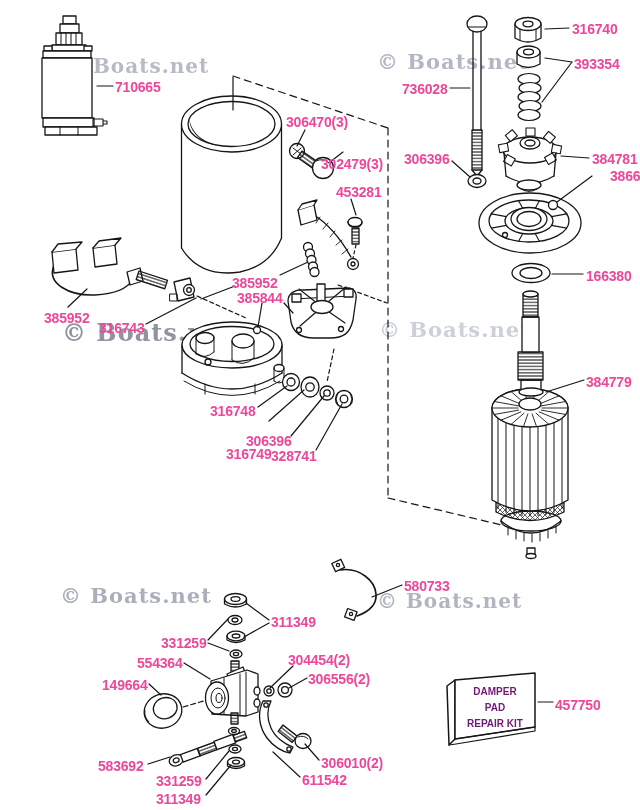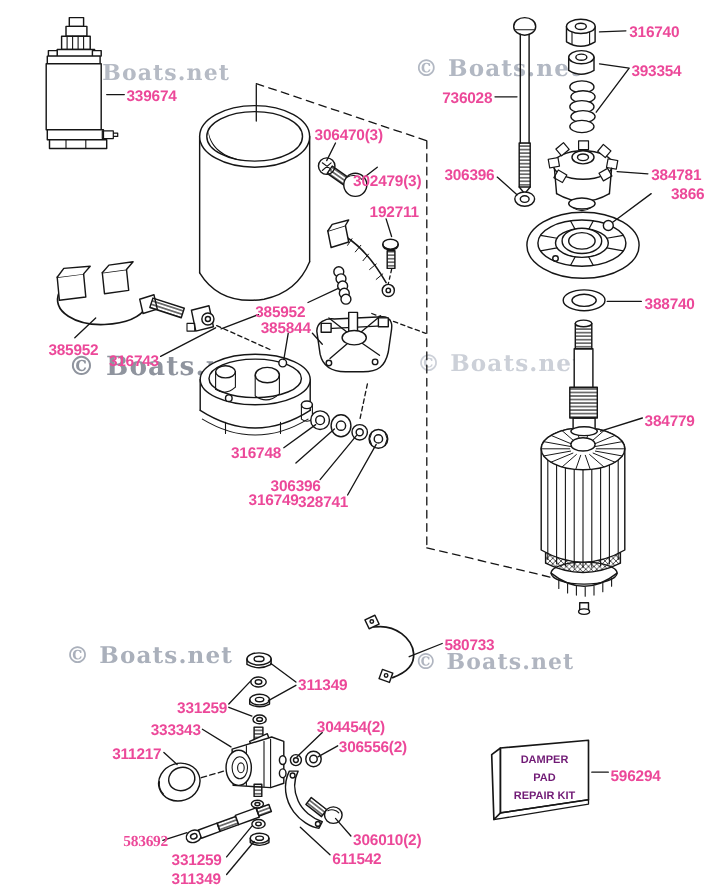--- a/index.html
+++ b/index.html
@@ -345,53 +345,53 @@
         <path d="M148,764 L170,757"></path>
         <path d="M206,779 L229,751"></path>
         <path d="M206,795 L231,765"></path>
         <path d="M319,760 L305,744"></path>
         <path d="M300,777 L273,752"></path>
         <path d="M538,702 H553"></path>
       </g>
     </g>
   </svg>
 
-  <div class="lbl" style="left:115px;top:79px;">339674</div>
+  <div class="lbl" style="left:115px;top:79px;">710665</div>
   <div class="lbl" style="left:286px;top:114px;">306470(3)</div>
   <div class="lbl" style="left:321px;top:136px;margin-top:20px;">302479(3)</div>
-  <div class="lbl" style="left:336px;top:184px;">192711</div>
+  <div class="lbl" style="left:336px;top:184px;">453281</div>
   <div class="lbl" style="left:232px;top:275px;">385952</div>
   <div class="lbl" style="left:237px;top:290px;">385844</div>
   <div class="lbl" style="left:44px;top:310px;">385952</div>
   <div class="lbl" style="left:99px;top:320px;text-align:center;">316743</div>
   <div class="lbl" style="left:210px;top:403px;">316748</div>
   <div class="lbl" style="left:226px;top:417px;margin-top:29px;">316749</div>
   <div class="lbl" style="left:246px;top:433px;">306396</div>
   <div class="lbl" style="left:271px;top:448px;">328741</div>
   <div class="lbl" style="left:402px;top:81px;">736028</div>
   <div class="lbl" style="left:404px;top:151px;">306396</div>
   <div class="lbl" style="left:572px;top:21px;">316740</div>
   <div class="lbl" style="left:574px;top:56px;">393354</div>
   <div class="lbl" style="left:592px;top:151px;">384781</div>
   <div class="lbl" style="left:594px;top:168px;margin-left:16px;">386639</div>
-  <div class="lbl" style="left:586px;top:268px;">388740</div>
+  <div class="lbl" style="left:586px;top:268px;">166380</div>
   <div class="lbl" style="left:586px;top:374px;">384779</div>
   <div class="lbl" style="left:404px;top:578px;">580733</div>
   <div class="lbl" style="left:271px;top:614px;">311349</div>
   <div class="lbl" style="left:161px;top:635px;">331259</div>
-  <div class="lbl" style="left:137px;top:655px;">333343</div>
-  <div class="lbl" style="left:102px;top:677px;">311217</div>
+  <div class="lbl" style="left:137px;top:655px;">554364</div>
+  <div class="lbl" style="left:102px;top:677px;">149664</div>
   <div class="lbl" style="left:288px;top:652px;">304454(2)</div>
   <div class="lbl" style="left:308px;top:671px;">306556(2)</div>
-  <div class="lbl" style="left:112px;top:758px;font-family:Liberation Serif, serif;">583692</div>
+  <div class="lbl" style="left:98px;top:758px;">583692</div>
   <div class="lbl" style="left:156px;top:773px;">331259</div>
   <div class="lbl" style="left:156px;top:791px;">311349</div>
   <div class="lbl" style="left:321px;top:755px;">306010(2)</div>
   <div class="lbl" style="left:302px;top:772px;">611542</div>
-  <div class="lbl" style="left:555px;top:697px;">596294</div>
+  <div class="lbl" style="left:555px;top:697px;">457750</div>
 
   <div class="kit-text">
     <div>DAMPER</div>
     <div>PAD</div>
     <div>REPAIR KIT</div>
   </div>
 
 </div>
 
 </body></html>

